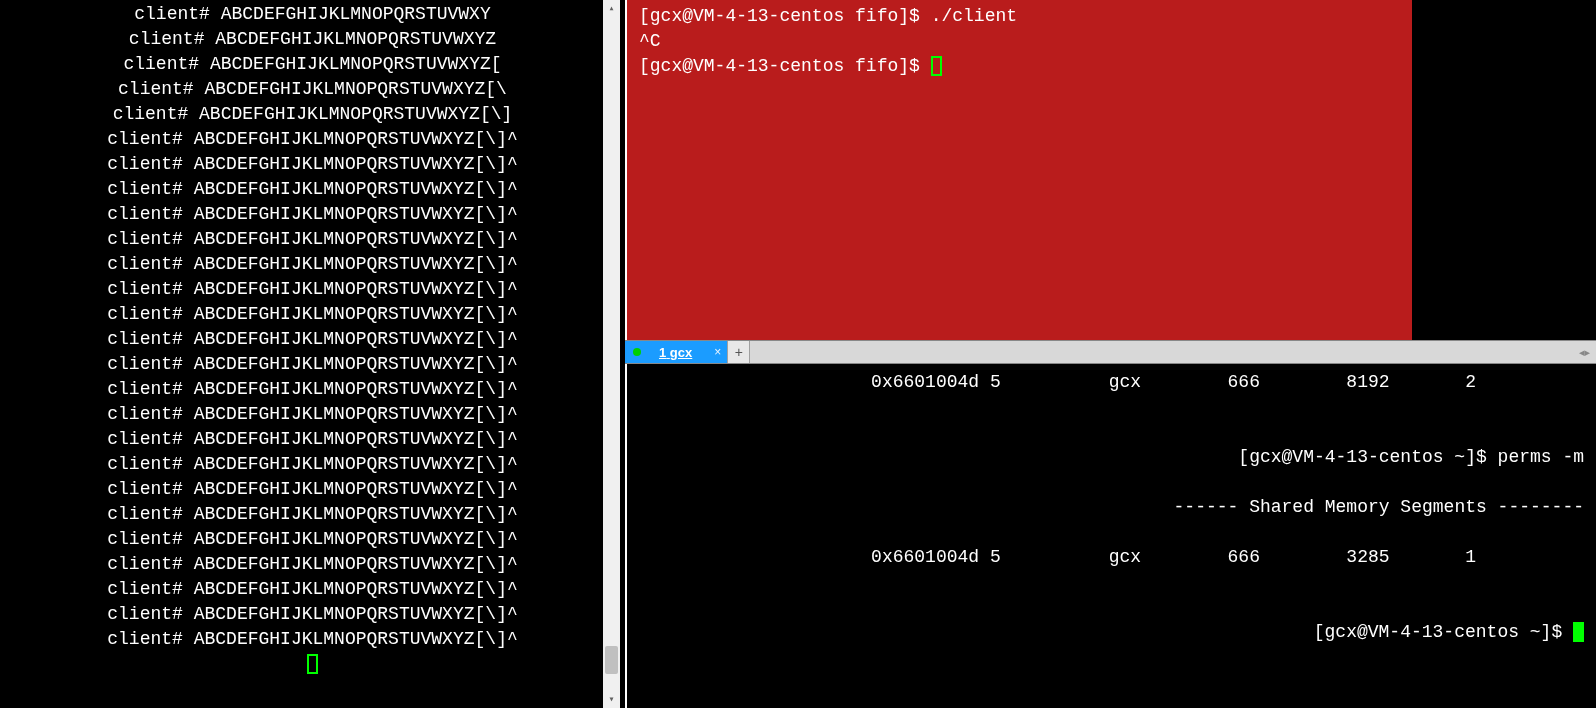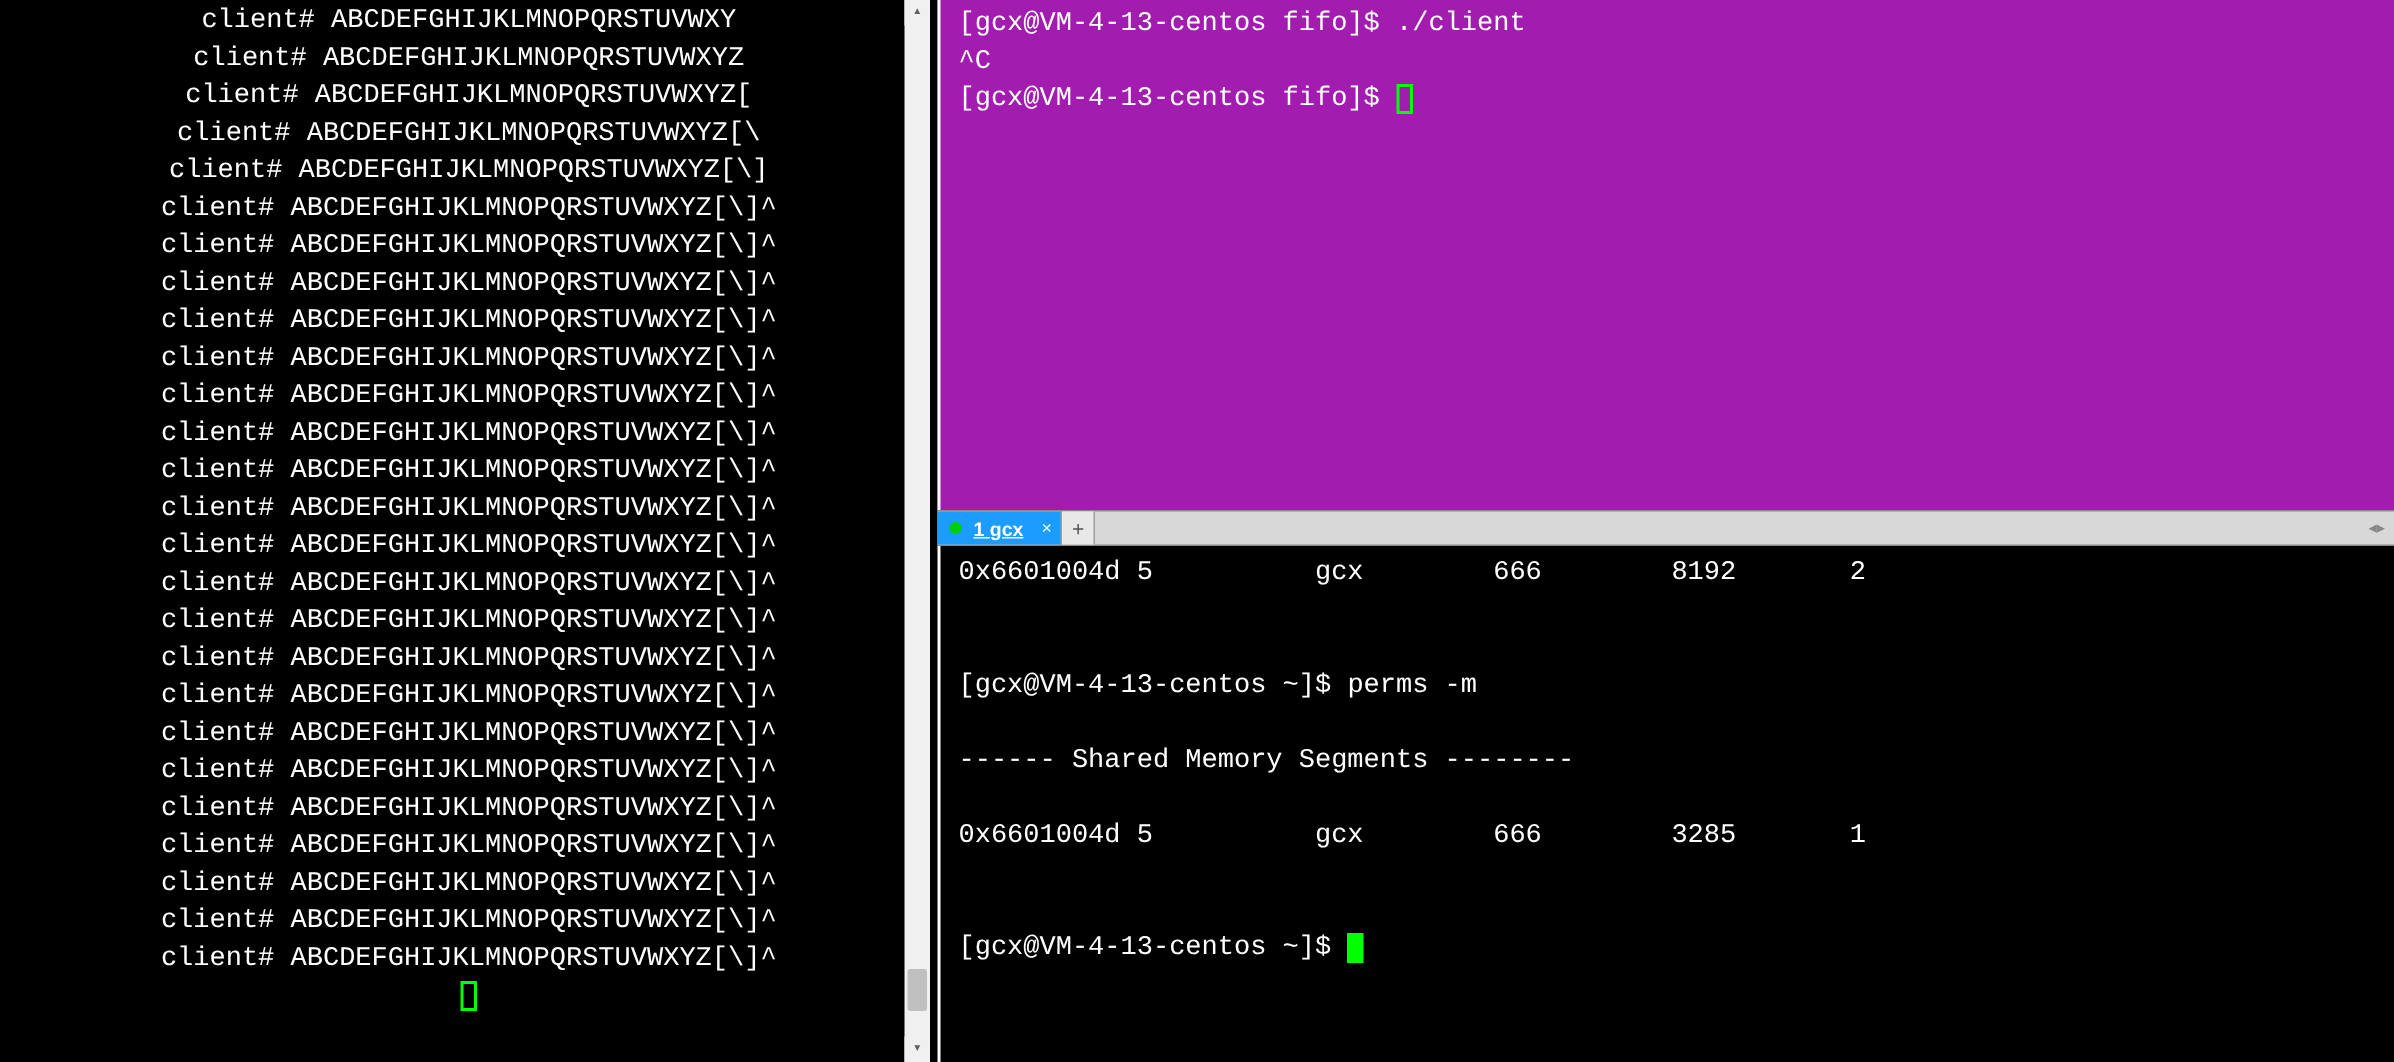--- a/index.html
+++ b/index.html
@@ -60,23 +60,23 @@
     position: absolute;
     left: 2px;
     width: 13px;
     background: #c0c0c0;
     border-radius: 2px;
   }
   .right-top {
     position: absolute;
     left: 625px;
     top: 0;
-    width: 971px;
+    width: 787px;
     height: 340px;
-    background: #a21caf;
+    background: #b91c1c;
     padding: 4px 12px;
     border-left: 2px solid #fff;
   }
   .right-top .line { white-space: pre; }
   .cursor-top {
     display: inline-block;
     width: 11px;
     height: 20px;
     border: 2px solid #00ff00;
     vertical-align: text-bottom;
@@ -94,21 +94,21 @@
     align-items: stretch;
   }
   .tab {
     background: #1b9cff;
     color: #fff;
     display: flex;
     align-items: center;
     padding: 0 6px 0 8px;
     font-size: 13px;
     font-family: "Segoe UI", Arial, sans-serif;
-    gap: 8px;
+    gap: 18px;
     border-right: 1px solid #a0a0a0;
   }
   .tab .dot {
     width: 8px; height: 8px;
     background: #00d000;
     border-radius: 50%;
   }
   .tab .tab-label { font-weight: bold; text-decoration: underline; }
   .tab .close { font-size: 12px; color: #e8f4ff; padding-left: 4px; }
   .newtab {
@@ -133,20 +133,21 @@
   }
   .right-bottom {
     position: absolute;
     left: 625px;
     top: 364px;
     width: 971px;
     height: 344px;
     background: #000;
     padding: 6px 12px;
     border-left: 2px solid #fff;
+    text-align: right;
   }
   .right-bottom .line { white-space: pre; }
   .cursor-bottom {
     display: inline-block;
     width: 11px;
     height: 20px;
     background: #00ff00;
     vertical-align: text-bottom;
   }
 </style>

